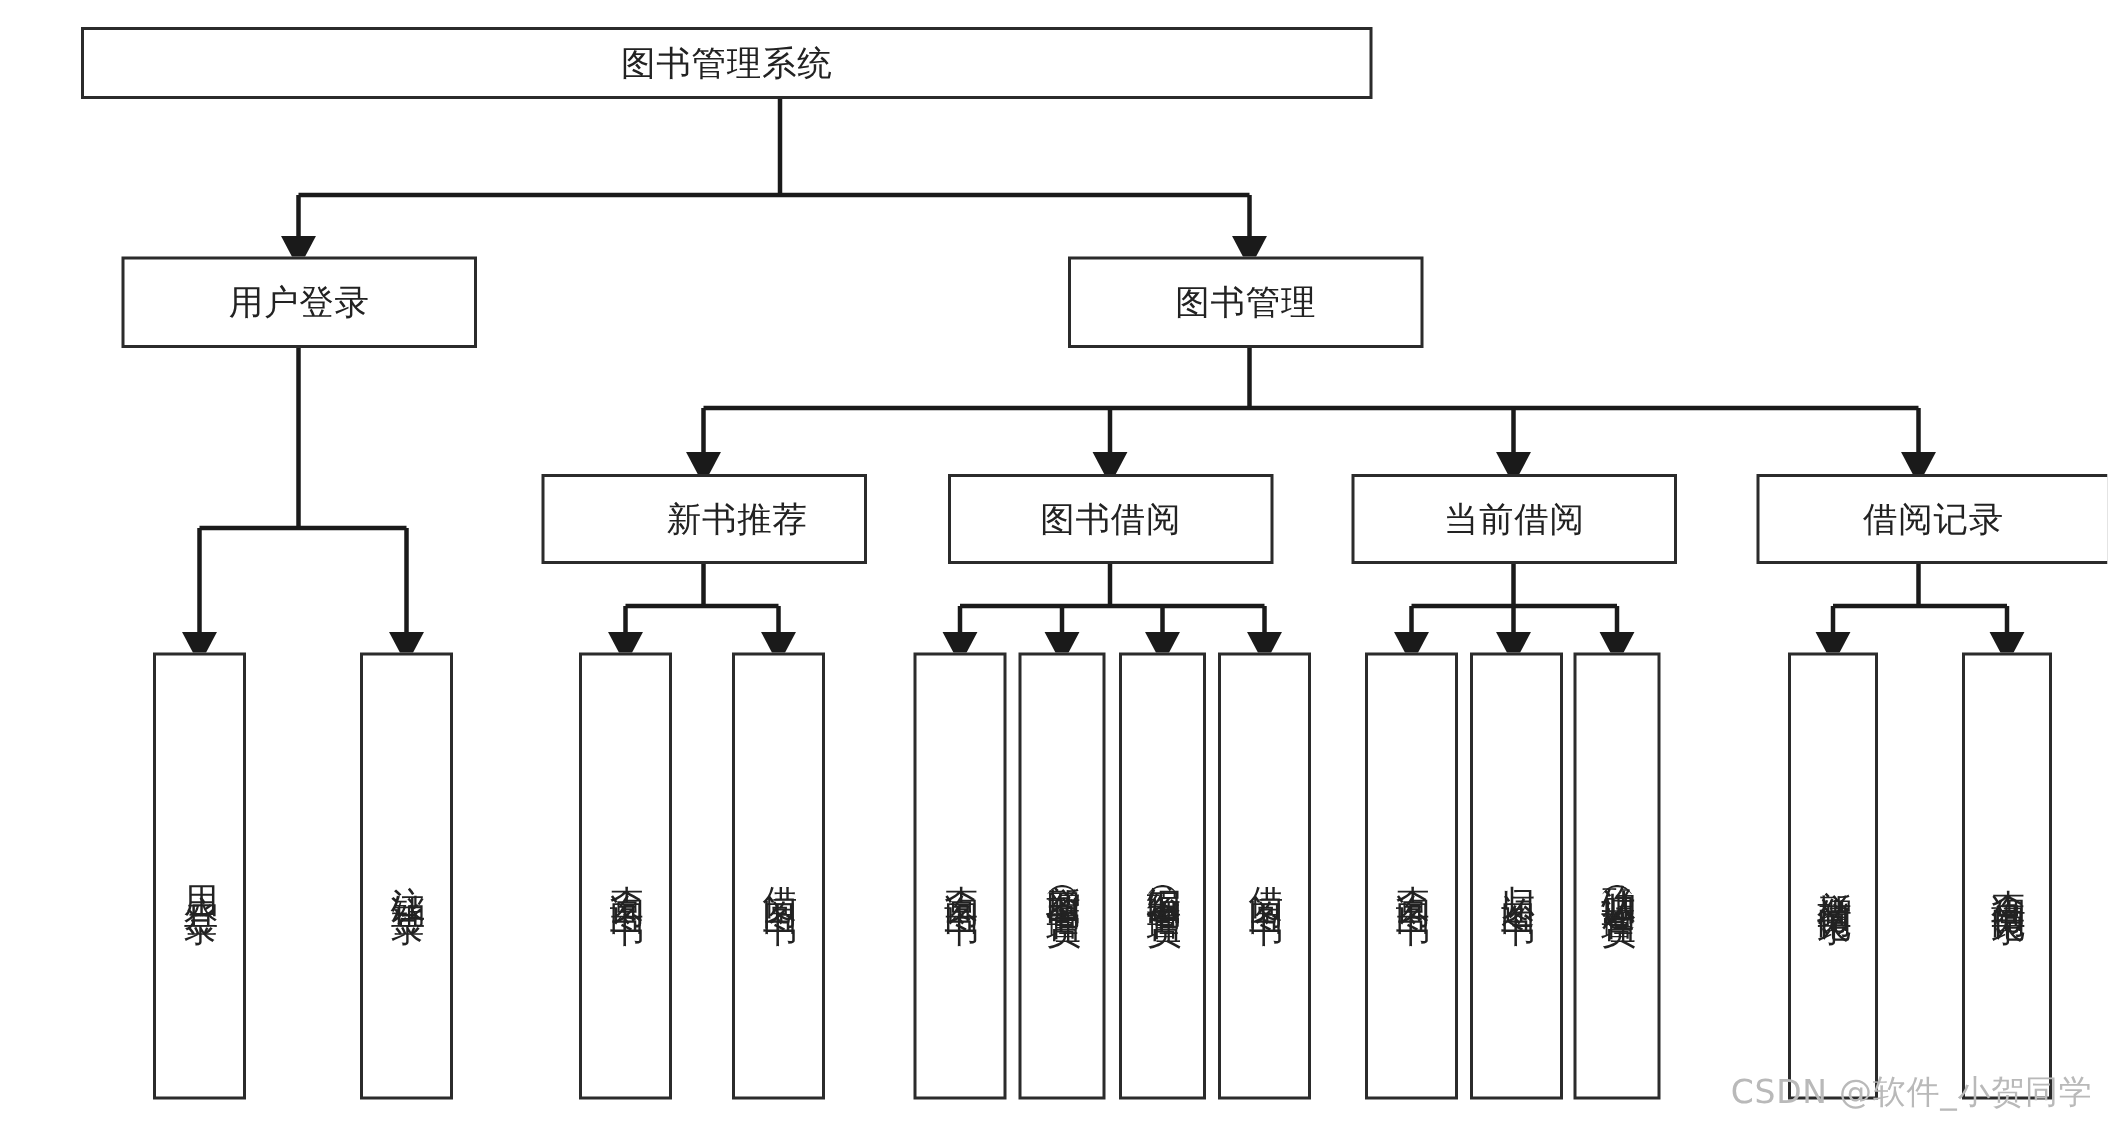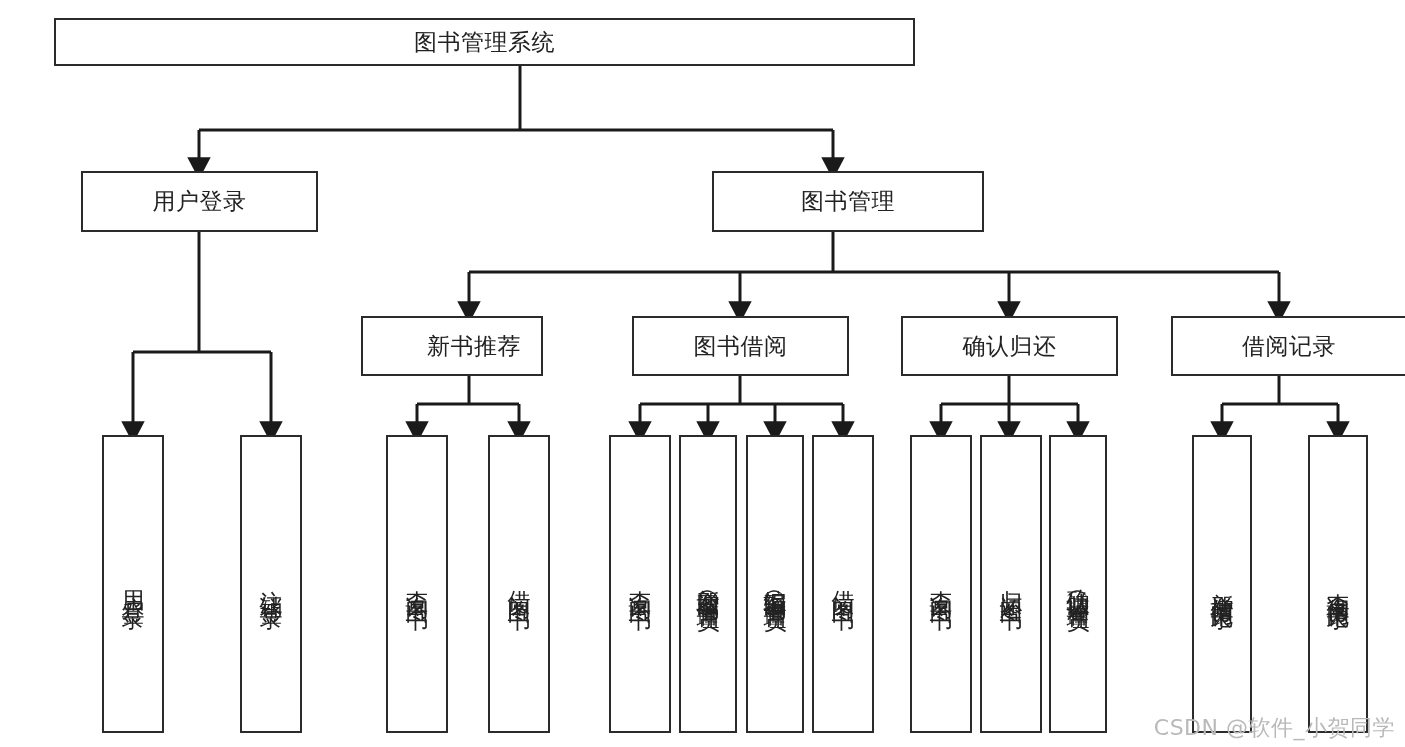--- a/index.html
+++ b/index.html
@@ -120,34 +120,34 @@
   </svg>
 
   <div class="node horiz" style="left:18px; top:18px; width:861px; height:48px;margin-left:36px;">
     <span class="node-label">图书管理系统</span>
   </div>
 
   <div class="node horiz" style="left:81px; top:171px; width:237px; height:61px;">
     <span class="node-label">用户登录</span>
   </div>
 
-  <div class="node horiz" style="left:712px; top:171px; width:272px; height:61px;">
+  <div class="node horiz" style="left:712px; top:171px; width:237px; height:61px;">
     <span class="node-label">图书管理</span>
   </div>
 
-  <div class="node horiz" style="left:361px; top:316px; width:182px; height:60px;padding-left:44px;">
+  <div class="node horiz" style="left:361px; top:316px; width:217px; height:60px;padding-left:44px;">
     <span class="node-label">新书推荐</span>
   </div>
 
   <div class="node horiz" style="left:632px; top:316px; width:217px; height:60px;">
     <span class="node-label">图书借阅</span>
   </div>
 
   <div class="node horiz" style="left:901px; top:316px; width:217px; height:60px;">
-    <span class="node-label">确认归还</span>
+    <span class="node-label">当前借阅</span>
   </div>
 
   <div class="node horiz" style="left:1171px; top:316px; width:236px; height:60px;">
     <span class="node-label">借阅记录</span>
   </div>
 
   <div class="node vert" style="left:102px; top:435px; width:62px; height:298px;">
     <span class="node-label">用户登录</span>
   </div>
 

